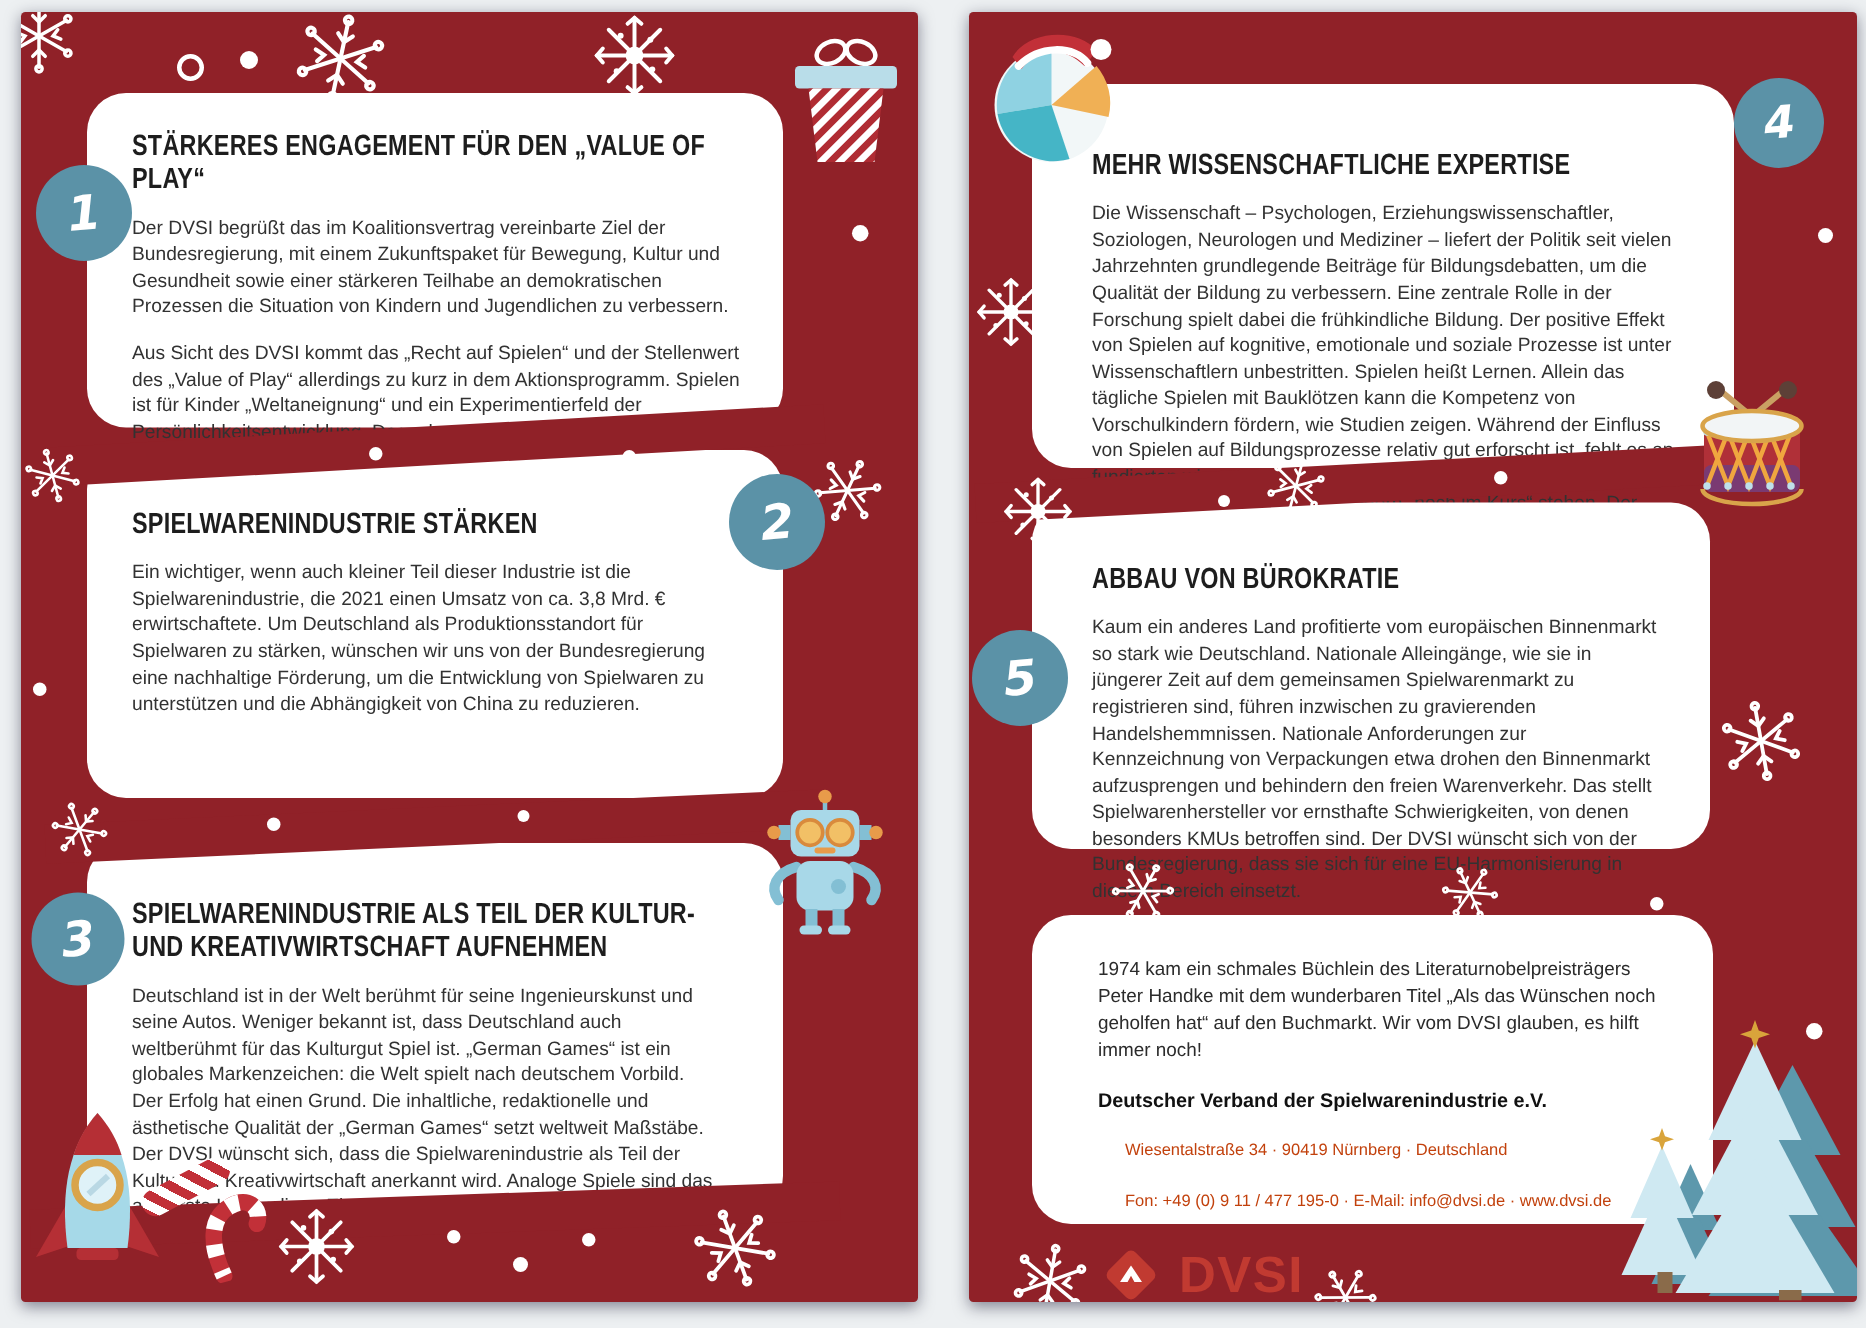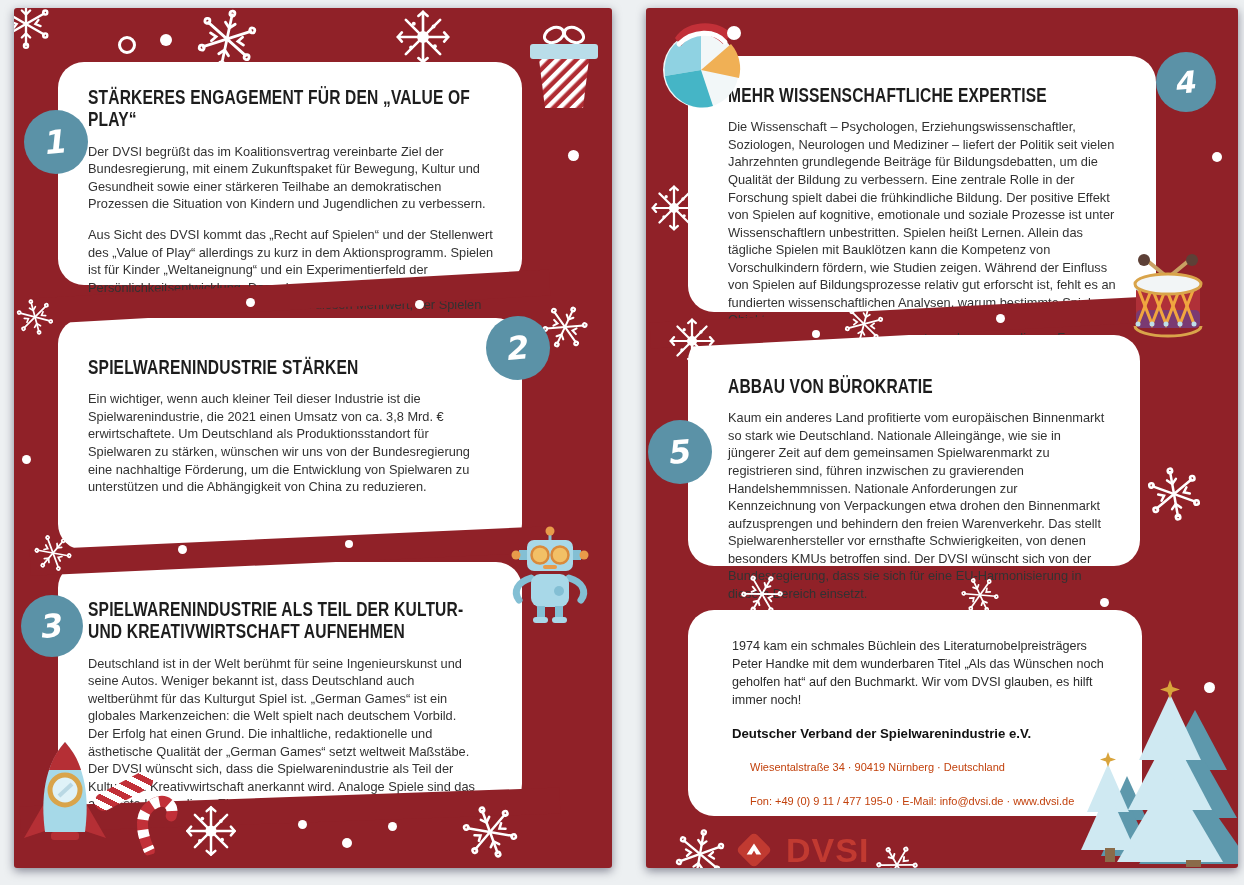--- a/index.html
+++ b/index.html
@@ -89,21 +89,21 @@
     <section class="box" style="left:44px;top:54px;width:464px;height:223px">
       <div class="content" style="padding:24px 28px 0 30px">
         <h2 class="title">
             <span class="cond">STÄRKERES ENGAGEMENT FÜR DEN „VALUE OF PLAY“</span>
           </h2>
         <p>Der DVSI begrüßt das im Koalitionsvertrag vereinbarte Ziel der Bundesregierung, mit einem Zukunftspaket für Bewegung, Kultur und Gesundheit sowie einer stärkeren Teilhabe an demokratischen Prozessen die Situation von Kindern und Jugendlichen zu verbessern.</p>
         <p>Aus Sicht des DVSI kommt das „Recht auf Spielen“ und der Stellenwert des „Value of Play“ allerdings zu kurz in dem Aktionsprogramm. Spielen ist für Kinder „Weltaneignung“ und ein Experimentierfeld der Persönlichkeitsentwicklung. Das erkennen immer mehr Pädagogen. Der DVSI wünscht sich, dass die Politik diesen Mehrwert, der Spielen bedeutet, stärker, auch im öffentlichen Raum, betont.</p>
       </div>
     </section>
 
-    <section class="box" style="left:44px;top:310px;width:464px;height:232px">
+    <section class="box" style="left:44px;top:292px;width:464px;height:232px">
       <div class="content" style="padding:38px 44px 0 30px">
         <h2 class="title">
             <span class="cond">SPIELWARENINDUSTRIE STÄRKEN</span>
           </h2>
         <p>Ein wichtiger, wenn auch kleiner Teil dieser Industrie ist die Spielwarenindustrie, die 2021 einen Umsatz von ca. 3,8 Mrd. € erwirtschaftete. Um Deutschland als Produktionsstandort für Spielwaren zu stärken, wünschen wir uns von der Bundesregierung eine nachhaltige Förderung, um die Entwicklung von Spielwaren zu unterstützen und die Abhängigkeit von China zu reduzieren.</p>
       </div>
     </section>
 
     <section class="box" style="left:44px;top:554px;width:464px;height:248px">
       <div class="content" style="padding:36px 44px 0 30px">
@@ -216,21 +216,21 @@
     <div class="dot" style="left:328px;top:830px;width:10px;height:10px"></div>
     <div class="dot" style="left:374px;top:814px;width:9px;height:9px"></div>
     <svg class="decor" style="left:448px;top:796px;transform:rotate(-20deg)" width="56" height="56">
         <use href="#flakeA"></use>
       </svg>
   </div>
 
   <div class="page" id="page-right">
 
     <section class="box" style="left:42px;top:48px;width:468px;height:256px">
-      <div class="content" style="padding:28px 34px 0 40px">
+      <div class="content" style="padding:43px 34px 0 40px">
         <h2 class="title">
             <span class="cond">MEHR WISSENSCHAFTLICHE EXPERTISE</span>
           </h2>
         <p>Die Wissenschaft – Psychologen, Erziehungswissenschaftler, Soziologen, Neurologen und Mediziner – liefert der Politik seit vielen Jahrzehnten grundlegende Beiträge für Bildungsdebatten, um die Qualität der Bildung zu verbessern. Eine zentrale Rolle in der Forschung spielt dabei die frühkindliche Bildung. Der positive Effekt von Spielen auf kognitive, emotionale und soziale Prozesse ist unter Wissenschaftlern unbestritten. Spielen heißt Lernen. Allein das tägliche Spielen mit Bauklötzen kann die Kompetenz von Vorschulkindern fördern, wie Studien zeigen. Während der Einfluss von Spielen auf Bildungsprozesse relativ gut erforscht ist, fehlt es an fundierten wissenschaftlichen Analysen, warum bestimmte Spiel-Objekte und Spielinhalte bei Kindern „hoch im Kurs“ stehen. Der DVSI würde sich ein Institut wünschen, das genau diesen Fragen nachgeht.</p>
       </div>
     </section>
 
     <section class="box" style="left:42px;top:327px;width:452px;height:231px">
       <div class="content" style="padding:40px 34px 0 40px">
         <h2 class="title">

